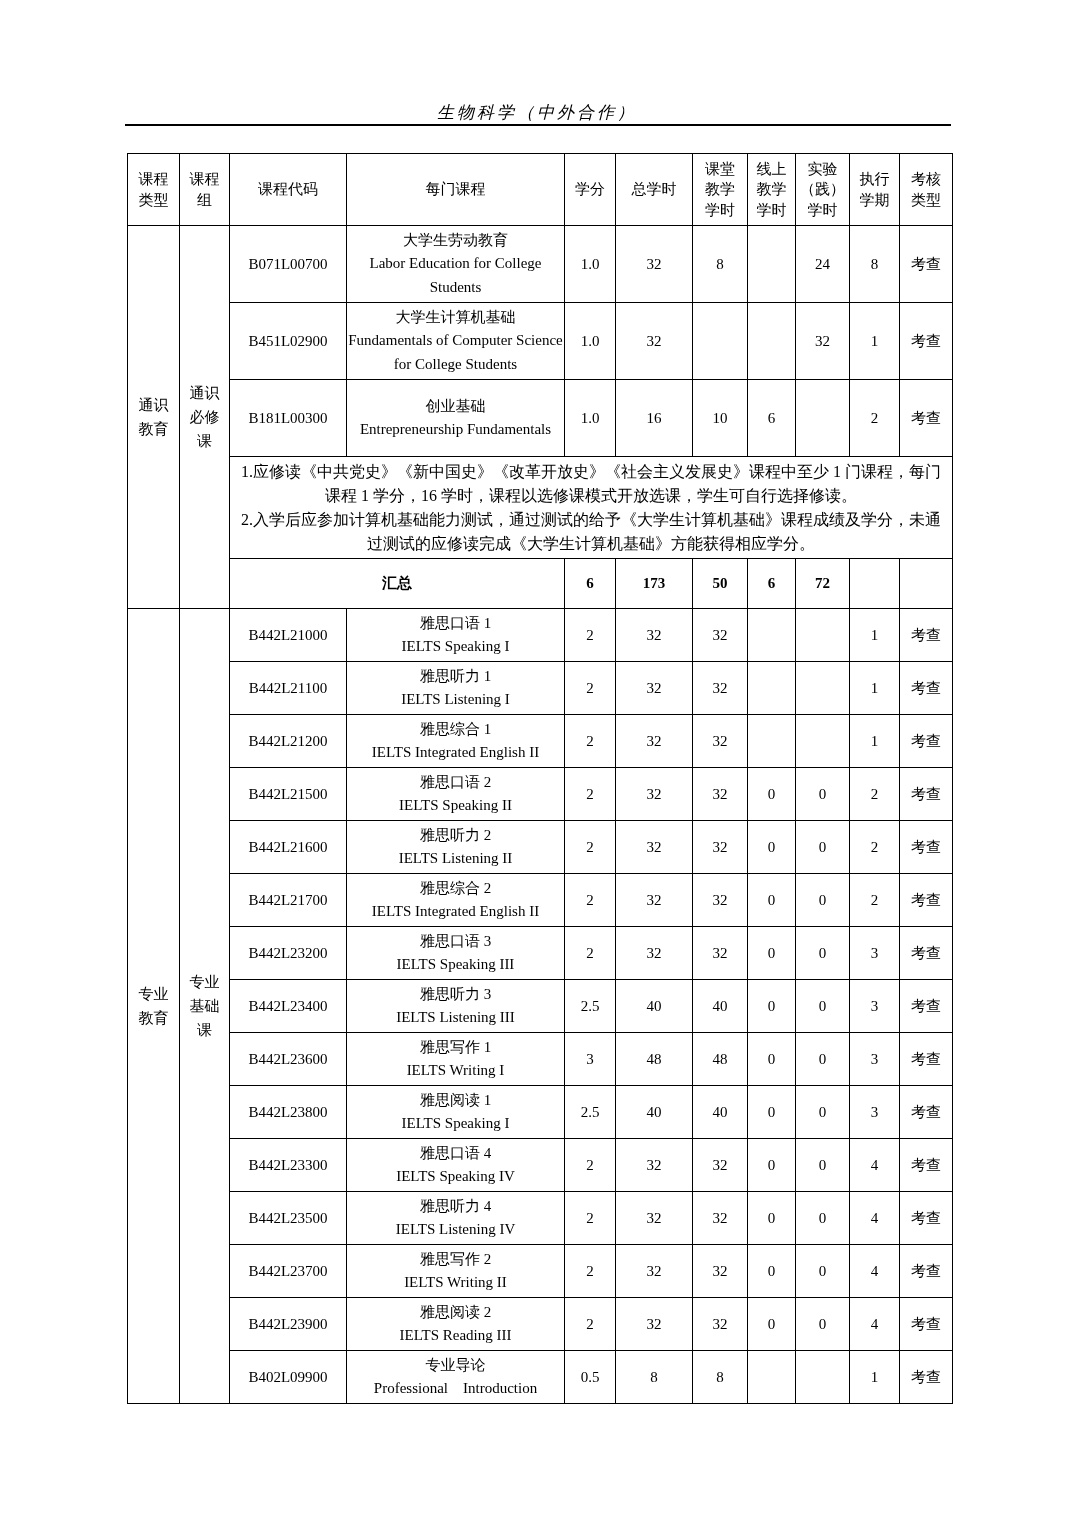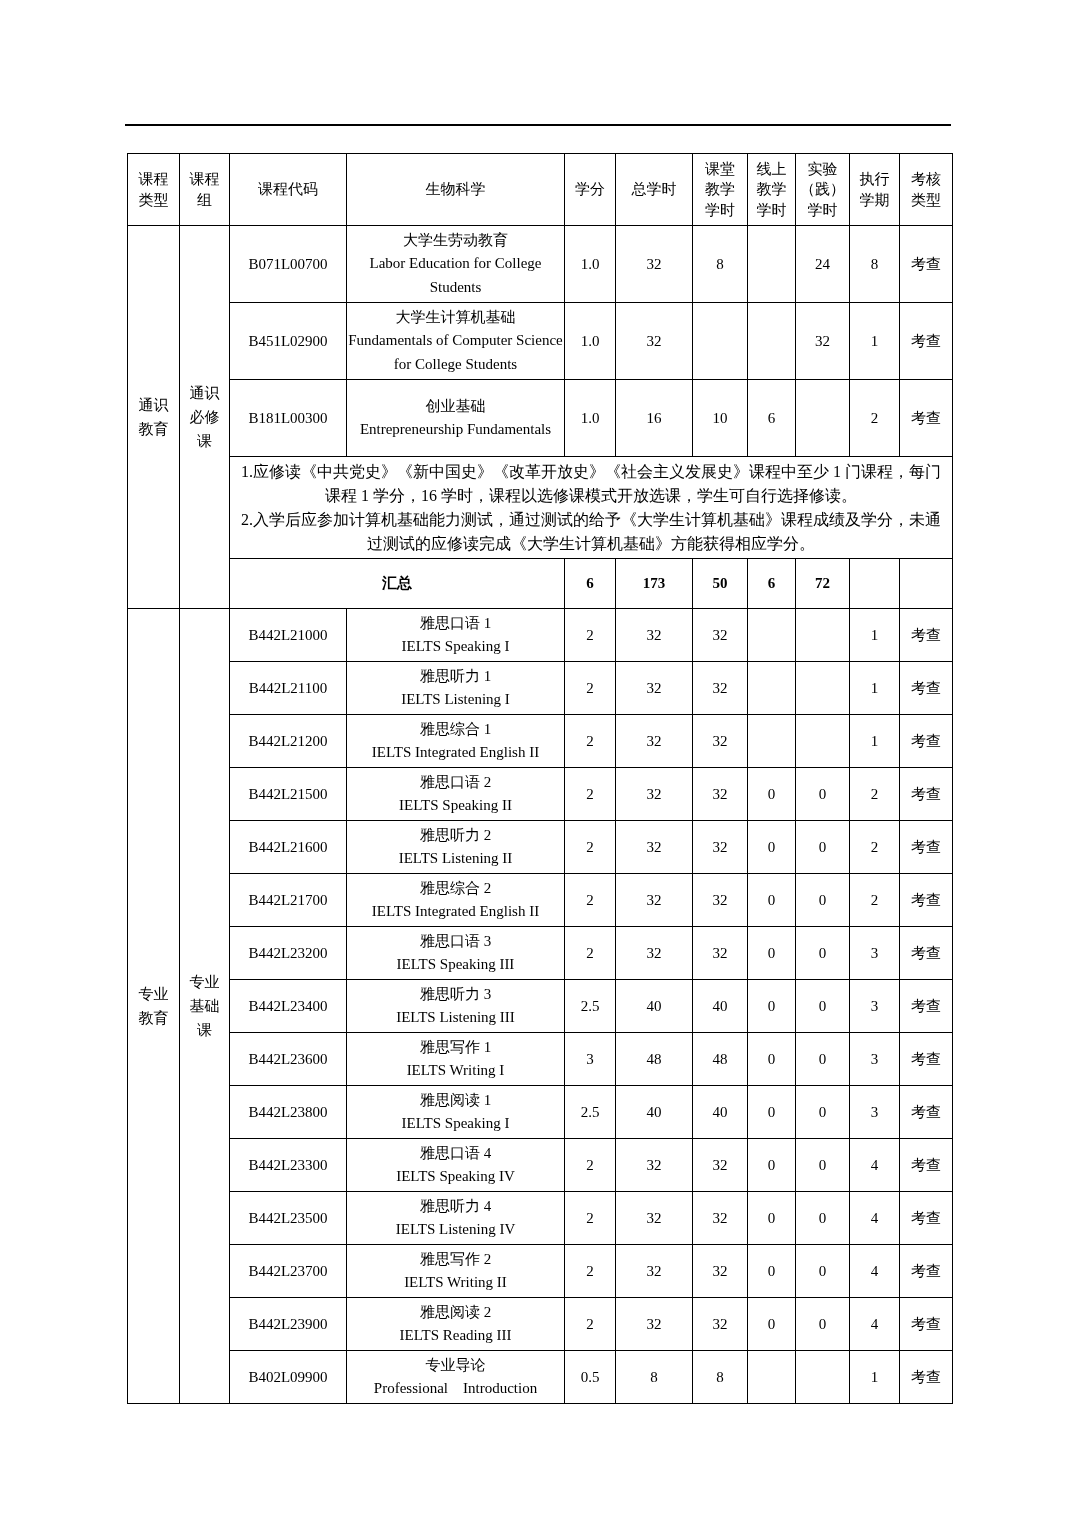--- a/index.html
+++ b/index.html
@@ -68,20 +68,21 @@
     padding:2px 4px 2px 4px;
     font-size:16px;
     line-height:1.5;
   }
   tr.summary-row td{font-weight:bold;}
 </style>
 </head>
 <body>
 
 <div class="page">
+  <div class="doc-title">生物科学（中外合作）</div>
   <div class="title-rule"></div>
   <table class="course-table">
       <colgroup>
         <col style="width: 52px;">
         <col style="width: 50px;">
         <col style="width: 117px;">
         <col style="width: 218px;">
         <col style="width: 51px;">
         <col style="width: 77px;">
         <col style="width: 55px;">
@@ -90,21 +91,21 @@
         <col style="width: 50px;">
         <col style="width: 53px;">
       </colgroup>
       <thead>
         <tr>
           <th>课程
 类型</th>
           <th>课程
 组</th>
           <th>课程代码</th>
-          <th>生物科学</th>
+          <th>每门课程</th>
           <th>学分</th>
           <th>总学时</th>
           <th>课堂
 教学
 学时</th>
           <th>线上
 教学
 学时</th>
           <th>实验
 （践）

